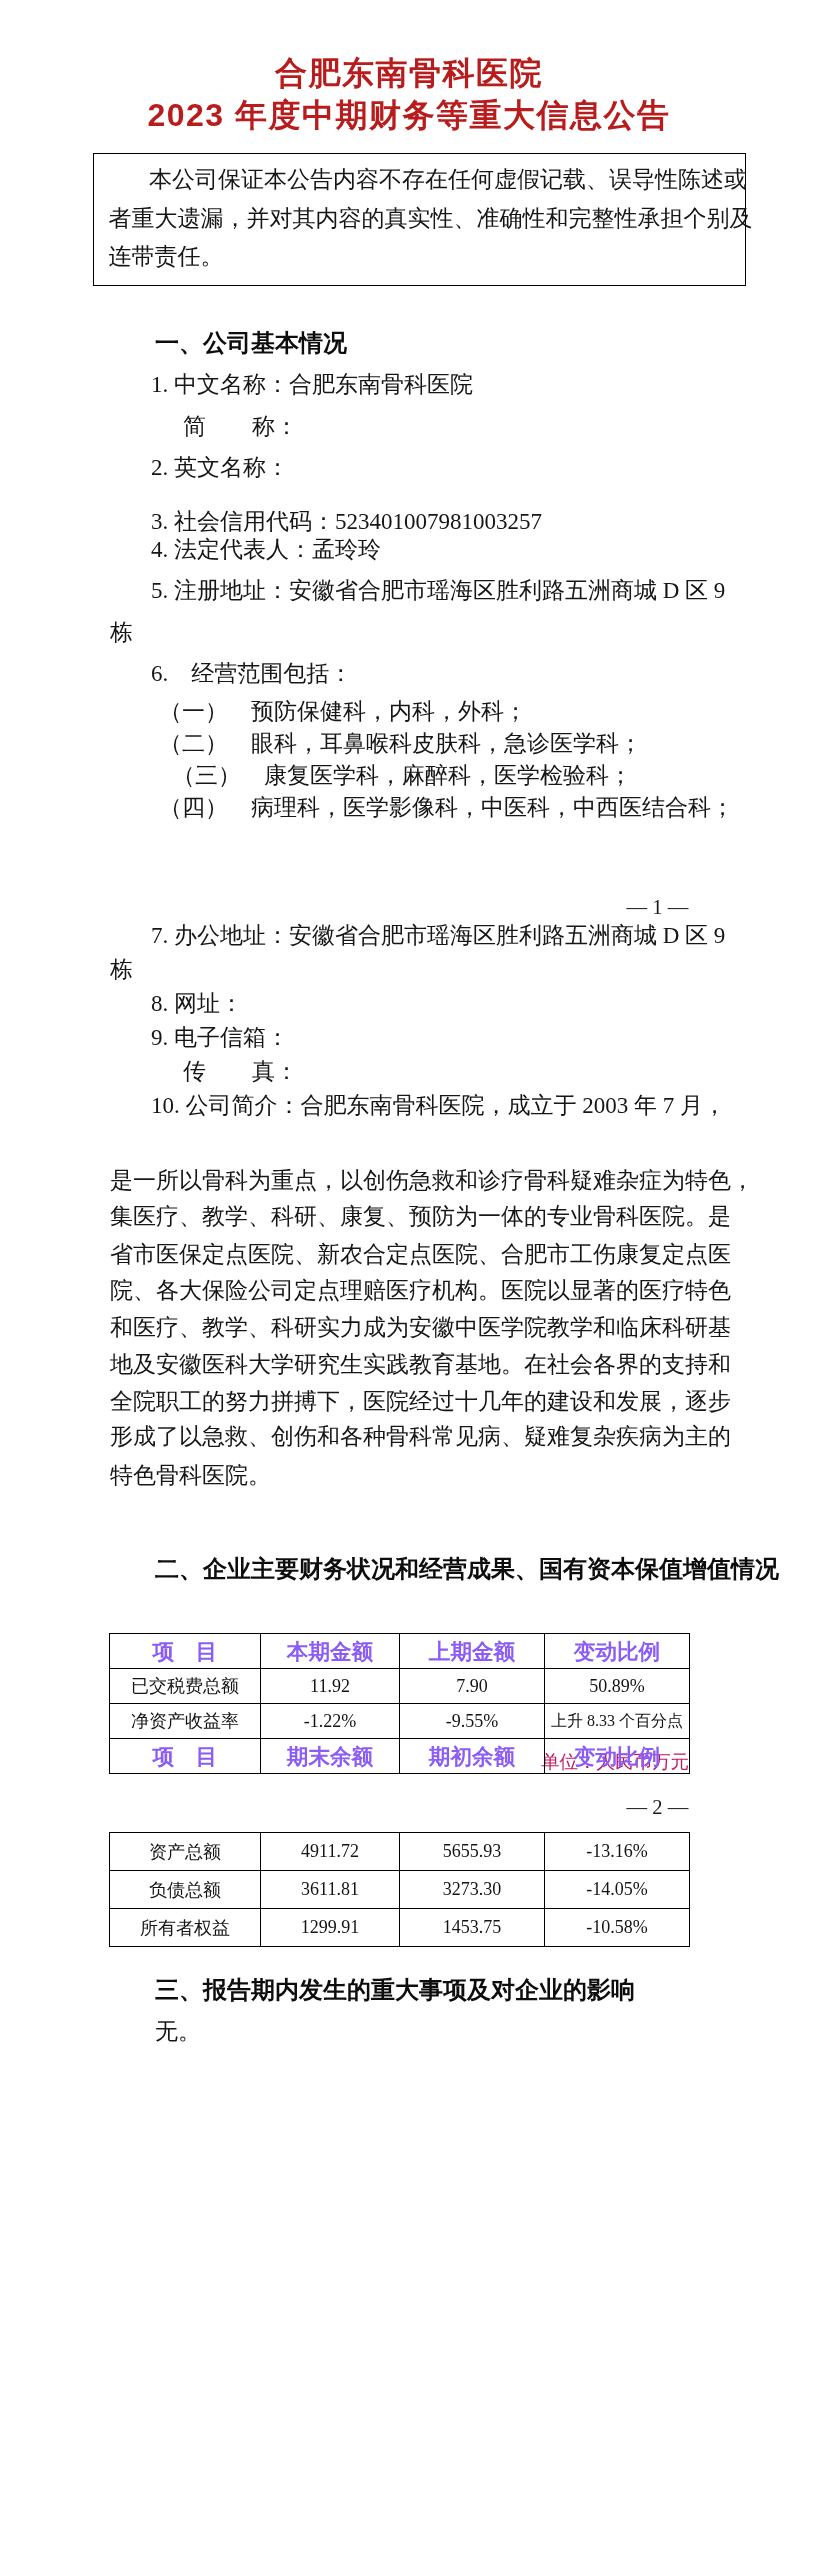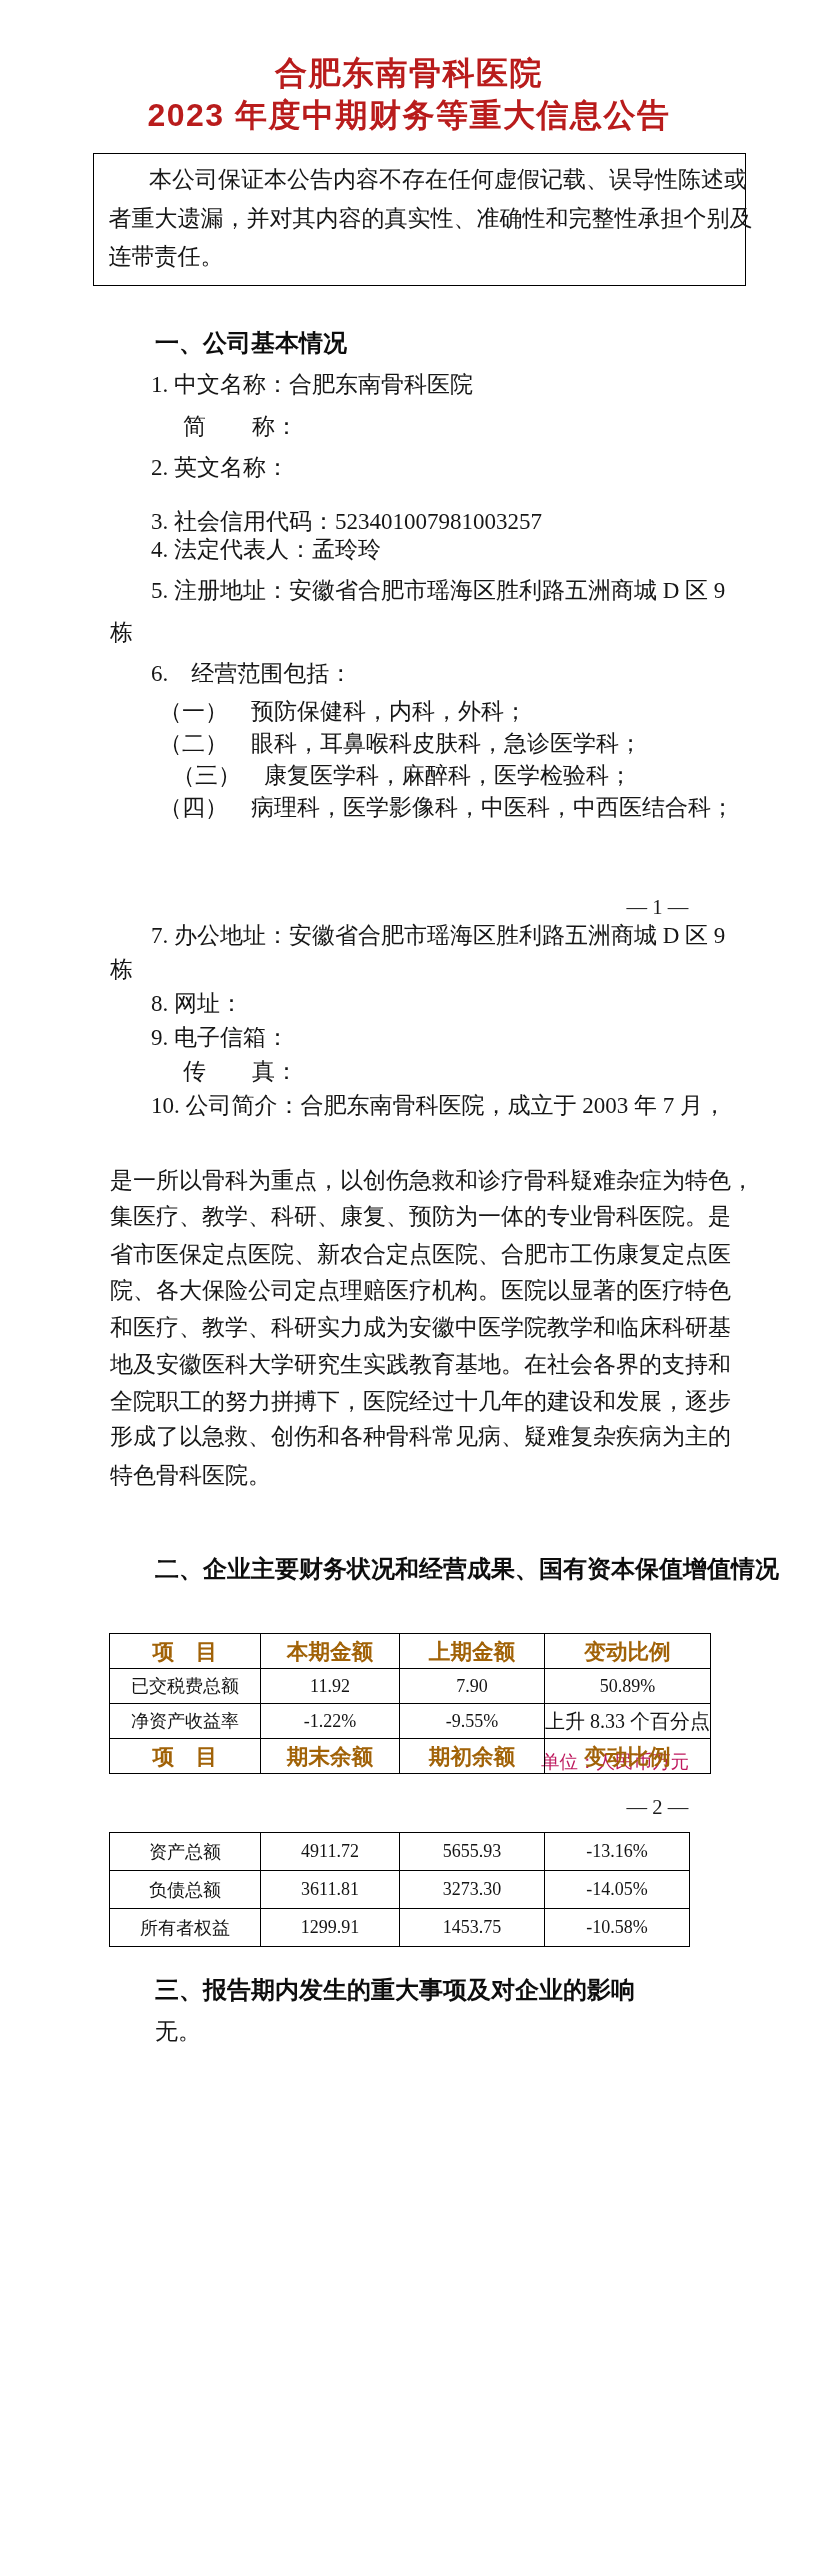--- a/index.html
+++ b/index.html
@@ -46,23 +46,23 @@
   #finance-table-b { top: 1832px; }
   .fin-table td {
     border: 1px solid #000000; text-align: center; vertical-align: middle;
     font-size: 18px; padding: 0; white-space: pre; color: #141414;
     overflow: hidden;
   }
   #finance-table-a td { height: 35px; }
   #finance-table-b td { height: 38px; }
   .fin-table td.hdr {
     font-family: Liberation Serif, serif;
-    font-weight: 700; font-size: 21.6px; color: #a16207;
+    font-weight: 700; font-size: 21.6px; color: #8b5cf6;
   }
-  .fin-table td.small { font-size: 20px; }
+  .fin-table td.small { font-size: 16px; }
   .page-number {
     position: absolute; left: 580px; width: 155px; text-align: center;
     font-size: 20.6px; line-height: 29px; white-space: pre; color: #1a1a1a;
   }
 </style>
 </head>
 <body>
 
 <div class="doc-title" id="title-line1">合肥东南骨科医院</div>
 <div class="doc-title" id="title-line2">2023 年度中期财务等重大信息公告</div>

